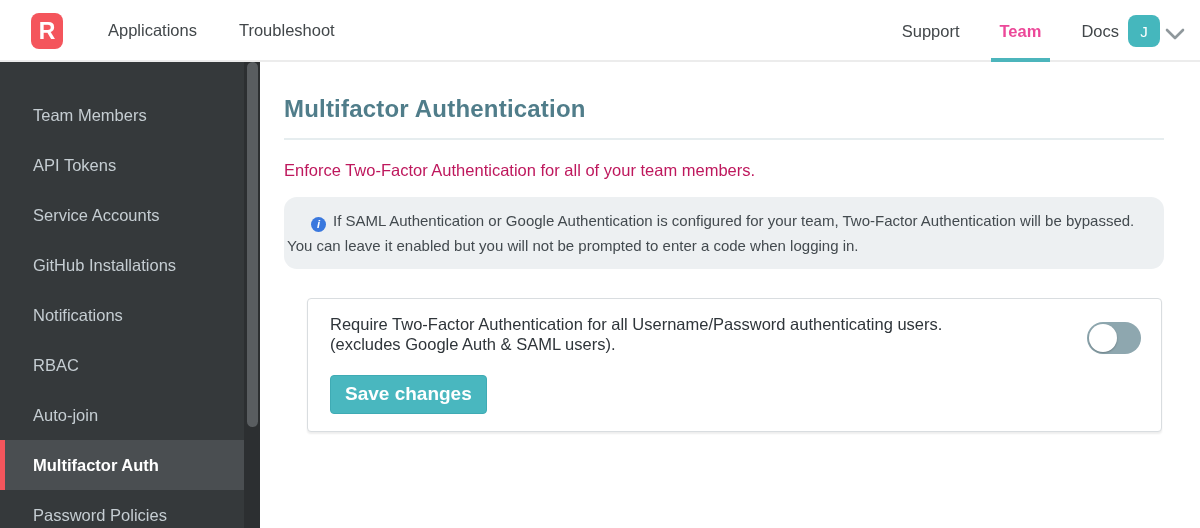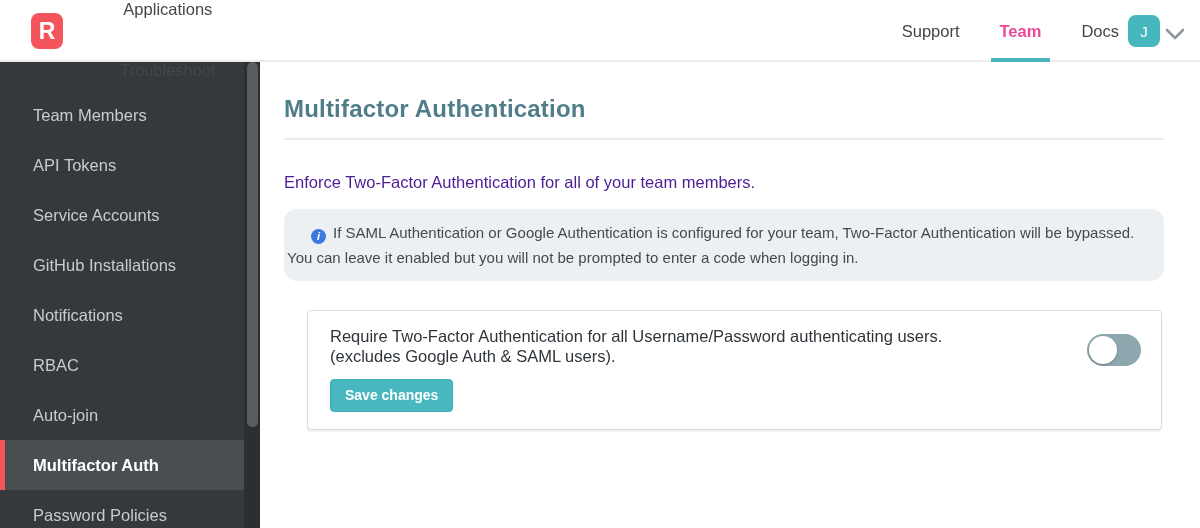--- a/index.html
+++ b/index.html
@@ -5,21 +5,21 @@
   * { margin:0; padding:0; box-sizing:border-box; }
   html,body { width:1200px; height:528px; overflow:hidden; background:#fff;
               font-family:"Liberation Sans", sans-serif; }
 
   
   .navbar { position:absolute; top:0; left:0; width:1200px; height:62px;
             background:#fff; border-bottom:2px solid #ececec; display:flex; align-items:center; z-index:5; }
   .logo { position:absolute; left:31px; top:13px; width:32px; height:36px; background:#f4555c;
           border-radius:8px; color:#fff; font-weight:bold; font-size:23px;
           display:flex; align-items:center; justify-content:center; }
-  .nav-left { position:absolute; left:120px; top:0; height:60px; display:flex; align-items:center; gap:42px;flex-direction:column; }
+  .nav-left { position:absolute; left:108px; top:0; height:60px; display:flex; align-items:center; gap:42px; }
   .nav-right { position:absolute; right:72px; top:0; height:62px; display:flex; align-items:stretch; gap:22px; }
   .nav-link { color:#42474a; font-size:16.5px; cursor:pointer; }
   .nav-right .nav-link { display:flex; align-items:center; height:100%; padding:0 9px; position:relative; }
   .nav-link.active { color:#ec4899; font-weight:bold; }
   .nav-link.active::after { content:""; position:absolute; left:0; right:0; bottom:0; height:4px; background:#4cb5bc; }
   .avatar { position:absolute; right:40px; top:15px; width:32px; height:32px; background:#45b7bd;
             border-radius:8px; color:#fff; font-size:15px; display:flex; align-items:center; justify-content:center; cursor:pointer; }
   .chevron { position:absolute; right:15px; top:26px; cursor:pointer; }
 
   
@@ -30,39 +30,39 @@
                       border-left:5px solid #f4555c; padding-left:28px; }
   .scroll-track { position:absolute; right:0; top:0; width:16px; height:100%; background:#2c2f31; }
   .scroll-thumb { position:absolute; right:2px; top:0; width:11px; height:365px; background:#595d60;
                   border-radius:6px; cursor:pointer; }
 
   
   .main { position:absolute; left:260px; top:62px; width:940px; height:466px; background:#fff; }
   .content { padding:33px 0 0 24px; width:912px; }
   h1.page-title { font-size:24px; font-weight:bold; color:#507d8a; letter-spacing:0.2px; }
   .divider { width:880px; border:none; border-top:2px solid #e6edef; margin-top:15px; }
-  .subtitle { margin-top:33px; color:#4c1d95; font-size:16.5px; width:880px; }
+  .subtitle { margin-top:21px; color:#be185d; font-size:16.5px; width:880px; }
 
   .alert { margin-top:17px; width:880px; background:#edf0f2; border-radius:13px;
            padding:11px 16px 11px 3px; color:#434a4f; font-size:15px; line-height:25px;
            text-indent:24px; }
   .info-icon { display:inline-block; width:15px; height:15px; border-radius:50%; background:#3a78de;
                color:#fff; font-size:11px; font-weight:bold; line-height:15px; text-align:center;
                vertical-align:-2px; margin-right:7px; font-style:italic; text-indent:0; }
 
   .card { margin:29px 0 0 23px; width:855px; background:#fff; border:1px solid #d9dde0;
           border-radius:4px; box-shadow:0 2px 2px rgba(0,0,0,0.07); padding:15px 20px 17px 22px; }
   .card-row { display:flex; align-items:flex-end; }
   .setting-label { font-size:16.5px; line-height:20px; color:#2f353a; max-width:730px; }
   .toggle { margin-left:auto; margin-top:1px; width:54px; height:32px; background:#8ea7af;
             border-radius:16px; position:relative; flex-shrink:0; cursor:pointer; }
   .toggle .knob { position:absolute; left:2px; top:2px; width:28px; height:28px; background:#fff;
                   border-radius:50%; box-shadow:0 1px 2px rgba(0,0,0,0.25); }
-  .save-btn { margin-top:13px; display:inline-block; background:#49b7bf; border:1px solid #3fabb4;
-              border-radius:4px; color:#fff; font-weight:bold; font-size:14px; padding:7px 14px 8px;
+  .save-btn { margin-top:21px; display:inline-block; background:#49b7bf; border:1px solid #3fabb4;
+              border-radius:4px; color:#fff; font-weight:bold; font-size:19px; padding:7px 14px 8px;
               font-family:"Liberation Sans", sans-serif; cursor:pointer; }
 </style>
 </head>
 <body>
 
 <div class="navbar">
   <div class="logo">R</div>
 
   <div class="nav-left">
     <span class="nav-link">Applications</span>

